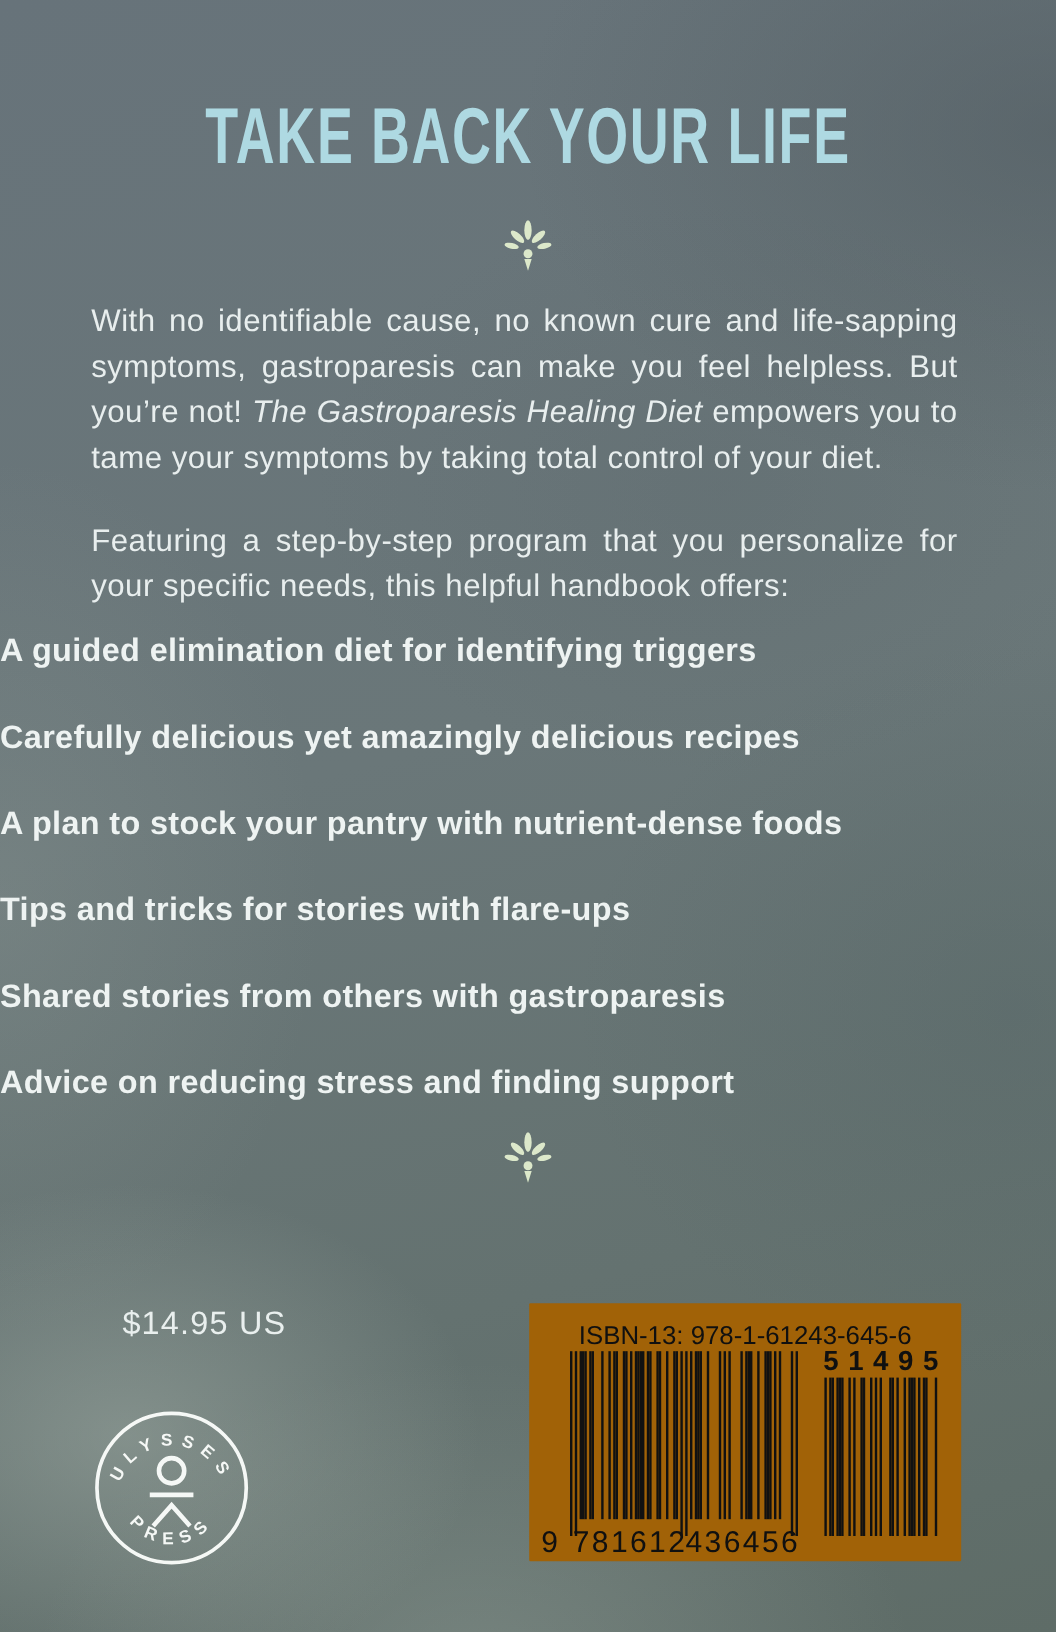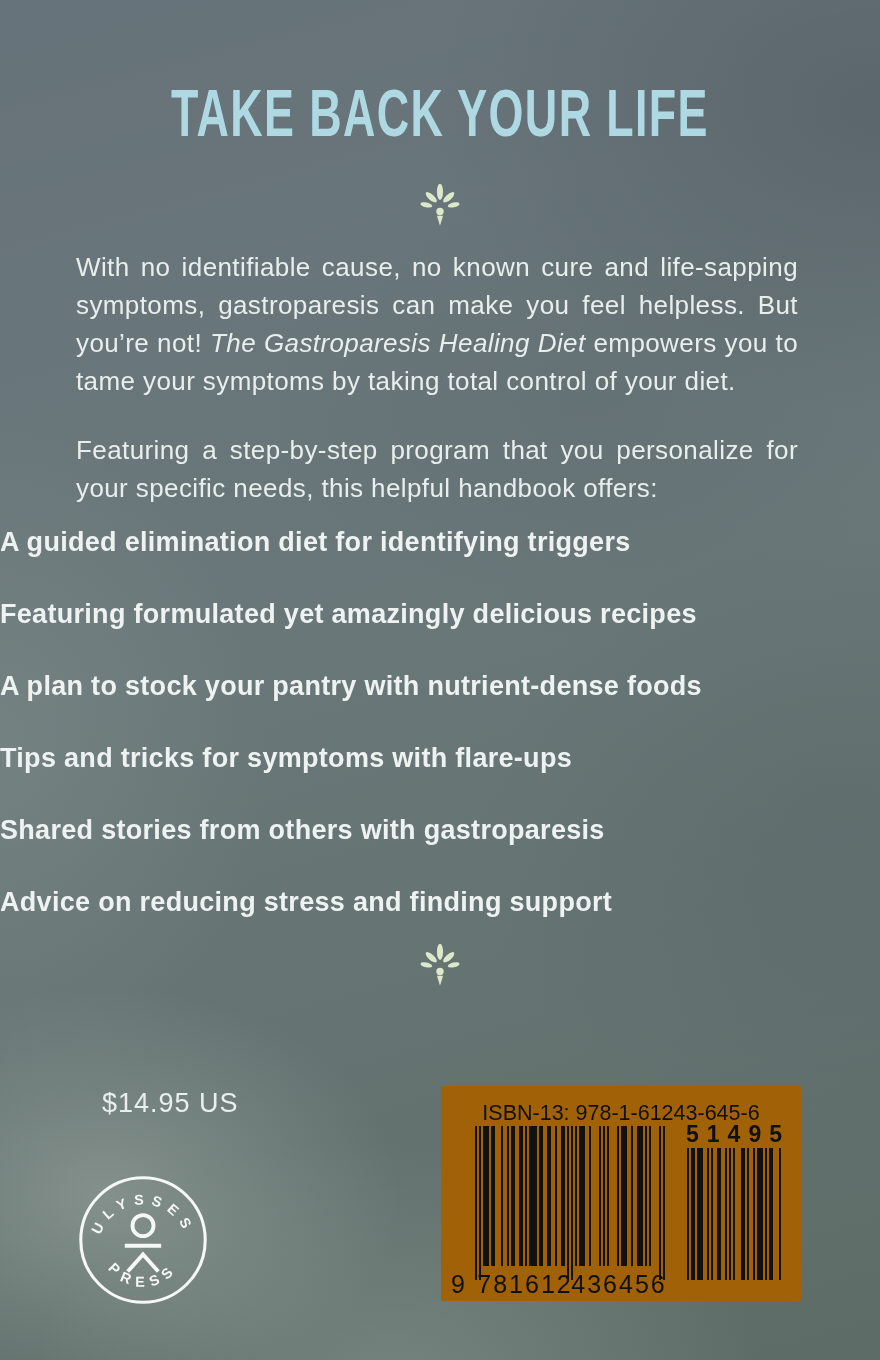--- a/index.html
+++ b/index.html
@@ -74,23 +74,23 @@
       <path d="M17.2 31 L22.8 31 L20 40 Z"></path>
     </svg>
   </div>
 
   <p class="para p1"><span>With no identifiable cause, no known cure and life-sapping symptoms, gastroparesis can make you feel helpless. But you’re not! </span><span class="book-title">The Gastroparesis Healing Diet</span><span> empowers you to tame your symptoms by taking total control of your diet.</span></p>
 
   <p class="para p2">Featuring a step-by-step program that you personalize for your specific needs, this helpful handbook offers:</p>
 
   <div class="features">
     <div class="feature">A guided elimination diet for identifying triggers</div>
-    <div class="feature">Featuring formulated yet amazingly delicious recipes</div>
+    <div class="feature">Carefully delicious yet amazingly delicious recipes</div>
     <div class="feature">A plan to stock your pantry with nutrient-dense foods</div>
-    <div class="feature">Tips and tricks for symptoms with flare-ups</div>
+    <div class="feature">Tips and tricks for stories with flare-ups</div>
     <div class="feature">Shared stories from others with gastroparesis</div>
     <div class="feature">Advice on reducing stress and finding support</div>
   </div>
 
   <div class="ornament second">
     <svg width="44" height="48" viewBox="0 0 40 44" fill="#dce8ca">
       <ellipse cx="20" cy="9" rx="2.8" ry="7.5"></ellipse>
       <ellipse cx="12" cy="14" rx="2.6" ry="6.5" transform="rotate(-48 12 14)"></ellipse>
       <ellipse cx="28" cy="14" rx="2.6" ry="6.5" transform="rotate(48 28 14)"></ellipse>
       <ellipse cx="7.5" cy="21" rx="2.2" ry="5.5" transform="rotate(-78 7.5 21)"></ellipse>

